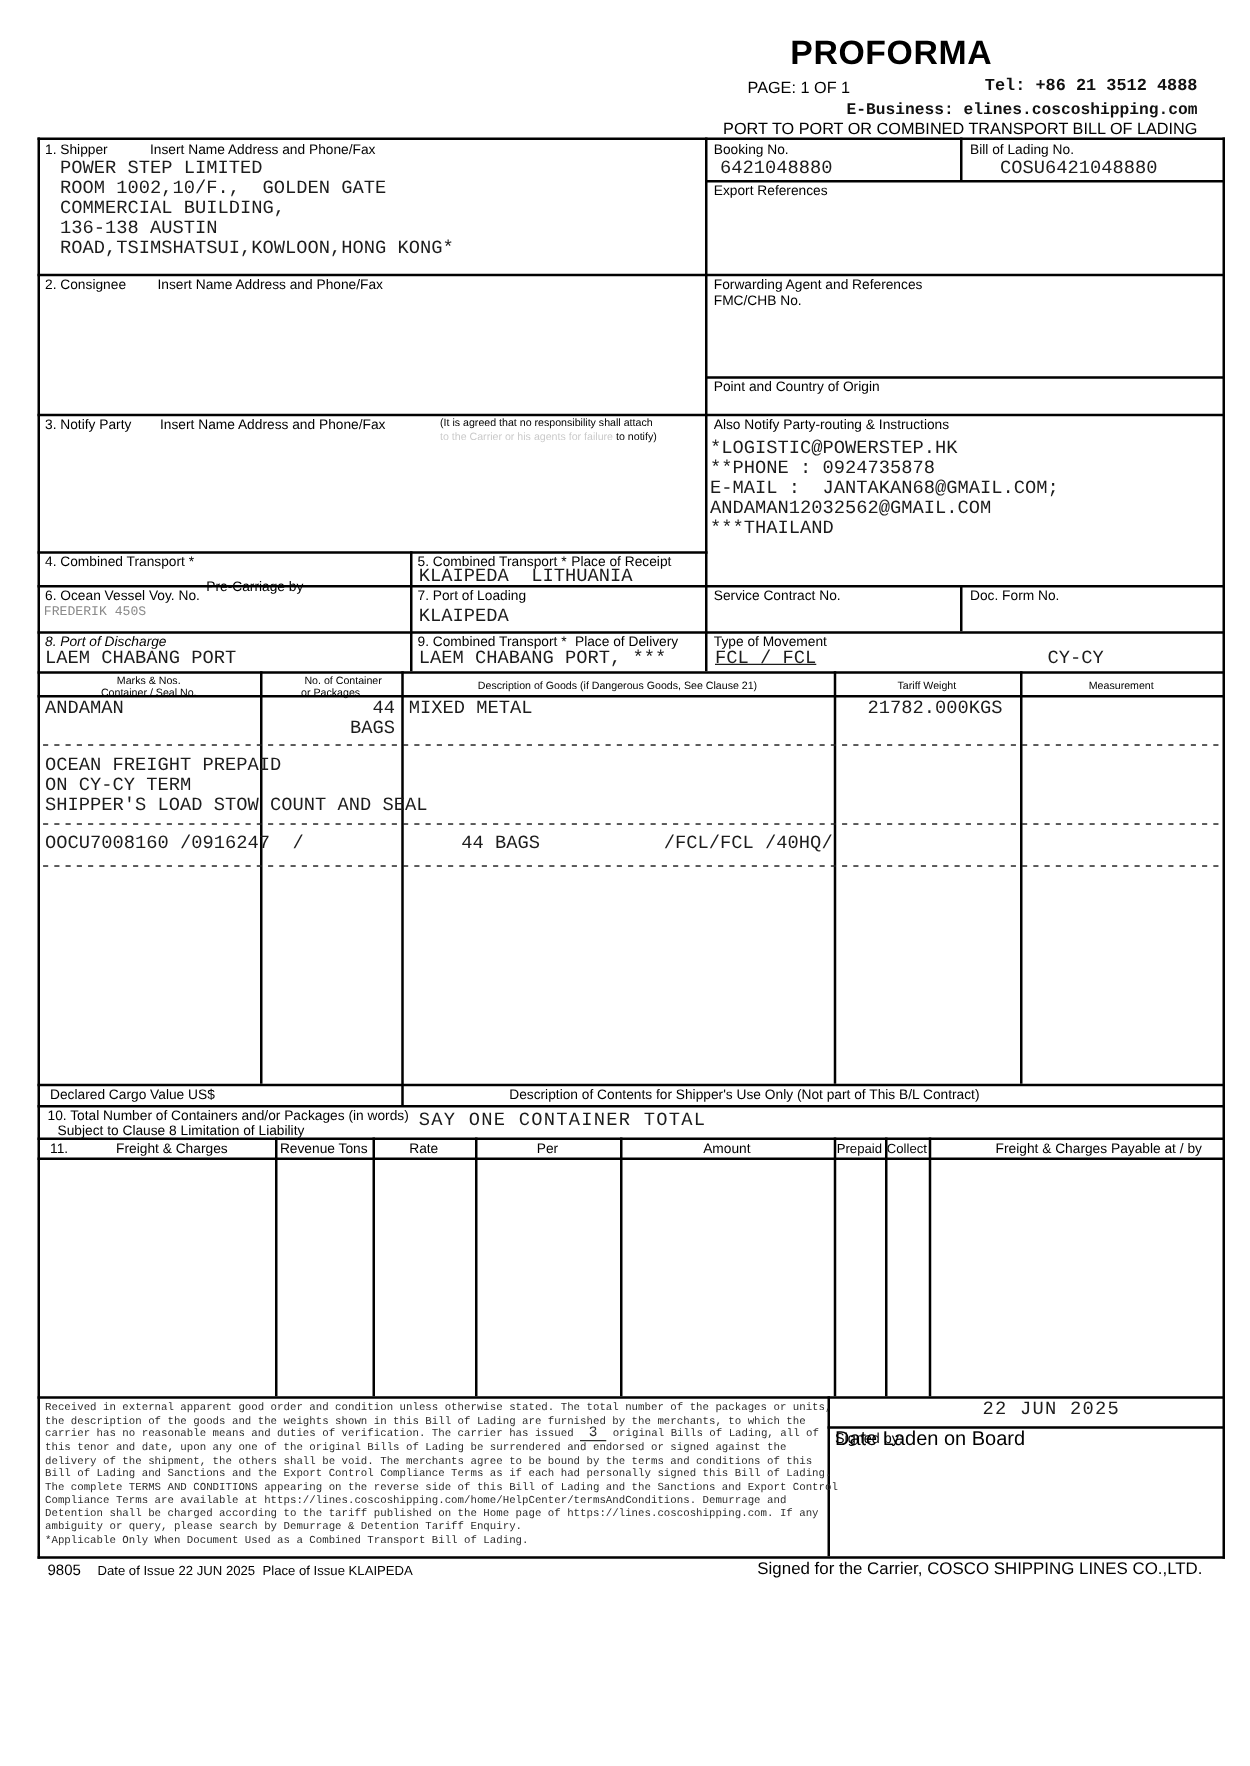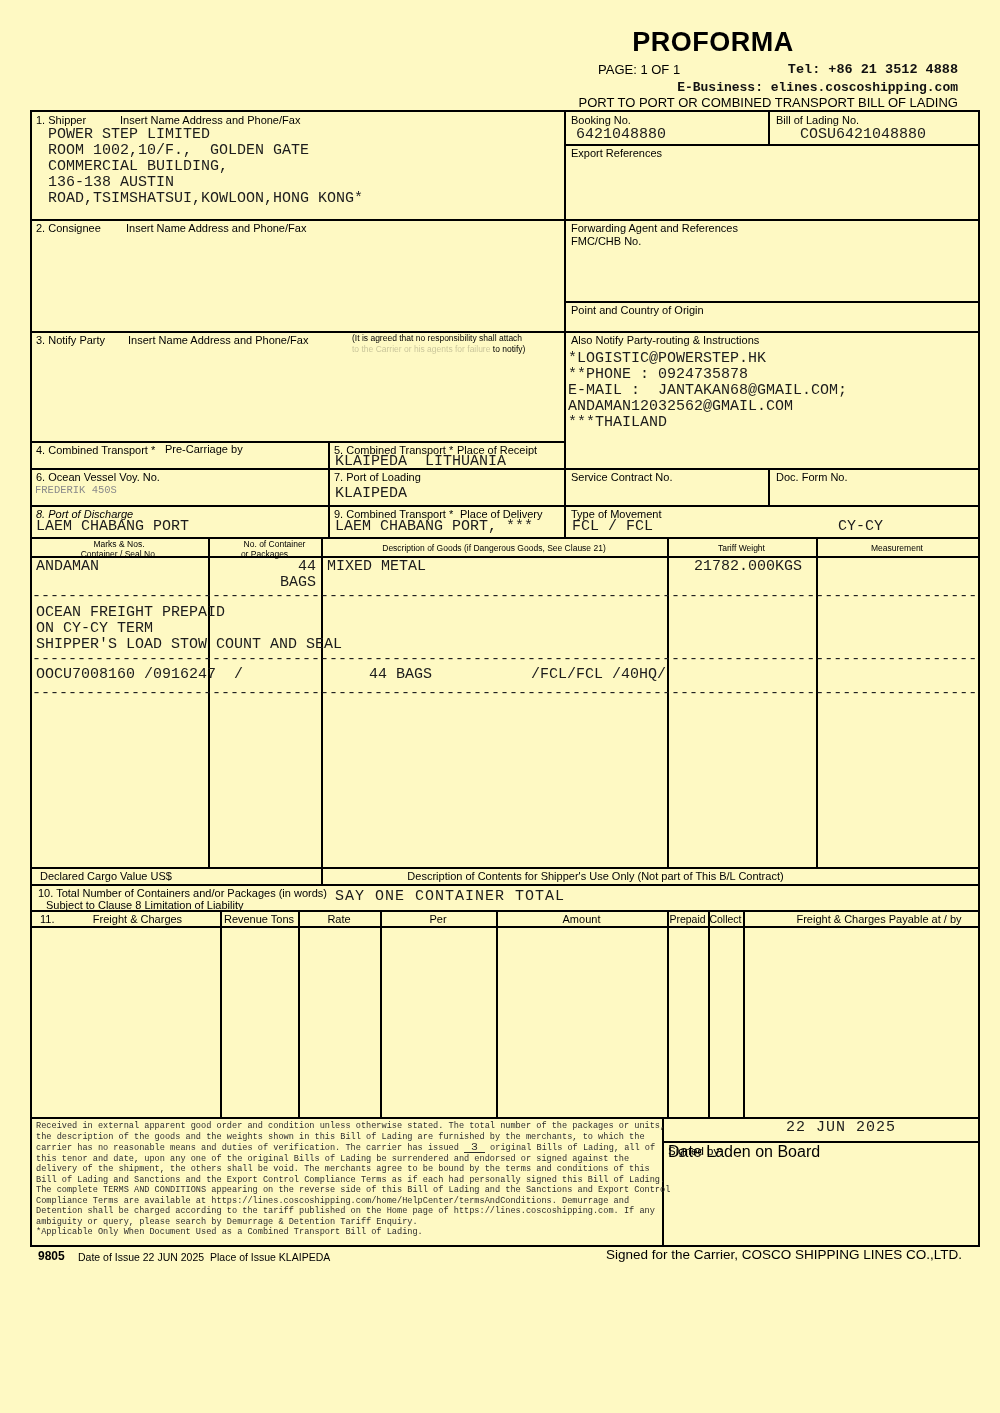--- a/index.html
+++ b/index.html
@@ -1,16 +1,16 @@
 <!DOCTYPE html>
 <html><head>
 <meta charset="utf-8">
 <style>
   html,body{margin:0;padding:0;background:#e8e8e8;}
-  #page{position:relative;width:1000px;height:1413px;background:#fef9c3;font-family:"Liberation Sans",sans-serif;color:#000;overflow:hidden;}
+  #page{position:relative;width:1000px;height:1413px;background:#ffffff;font-family:"Liberation Sans",sans-serif;color:#000;overflow:hidden;}
   .abs{position:absolute;}
   .hl{position:absolute;height:2px;background:#000;}
   .vl{position:absolute;width:2px;background:#000;}
   .lbl{position:absolute;font-size:11px;line-height:12px;color:#000;white-space:nowrap;}
   .lbl-sm{position:absolute;font-size:8.5px;line-height:9.5px;color:#000;}
   .mono{position:absolute;font-family:"Liberation Mono",monospace;font-size:15px;line-height:16px;color:#1c1c1c;white-space:pre;}
   .mono-block{position:absolute;font-family:"Liberation Mono",monospace;font-size:15px;line-height:16px;color:#1c1c1c;white-space:pre-wrap;}
   .mono-b{font-family:"Liberation Mono",monospace;font-weight:bold;color:#111;}
   .title{position:absolute;font-weight:bold;font-size:27px;letter-spacing:.5px;}
   .dash{position:absolute;left:32px;width:944px;overflow:hidden;font-family:"Liberation Mono",monospace;font-size:15px;line-height:10px;color:#222;white-space:pre;}
@@ -97,39 +97,39 @@
   <div class="lbl-sm" style="left:352px;top:345px;width:205px;"><span class="faint">to the Carrier or his agents for failure</span><span> to notify)</span></div>
 
   <div class="lbl" style="left:571px;top:334px;">Also Notify Party-routing &amp; Instructions</div>
   <div class="mono-block" style="left:568px;top:351px;width:405px;">*LOGISTIC@POWERSTEP.HK
 **PHONE : 0924735878
 E-MAIL :  JANTAKAN68@GMAIL.COM;
 ANDAMAN12032562@GMAIL.COM
 ***THAILAND</div>
 
   <div class="lbl" style="left:36px;top:444px;">4. Combined Transport *</div>
-  <div class="lbl" style="left:165px;top:443px;">Pre-Carriage by</div>
+  <div class="lbl" style="left:165px;top:464px;">Pre-Carriage by</div>
   <div class="lbl" style="left:334px;top:444px;">5. Combined Transport *</div>
   <div class="lbl" style="left:457px;top:444px;">Place of Receipt</div>
   <div class="mono" style="left:335px;top:454px;">KLAIPEDA  LITHUANIA</div>
 
   <div class="lbl" style="left:36px;top:471px;">6. Ocean Vessel Voy. No.</div>
   <div class="mono gray" style="left:35px;top:482px;font-size:10.5px;">FREDERIK 450S</div>
   <div class="lbl" style="left:334px;top:471px;">7. Port of Loading</div>
   <div class="mono" style="left:335px;top:486px;">KLAIPEDA</div>
   <div class="lbl" style="left:571px;top:471px;">Service Contract No.</div>
   <div class="lbl" style="left:776px;top:471px;">Doc. Form No.</div>
 
   <div class="lbl" style="left:36px;top:508px;font-style:italic;">8. Port of Discharge</div>
   <div class="mono" style="left:36px;top:519px;">LAEM CHABANG PORT</div>
   <div class="lbl" style="left:334px;top:508px;">9.  Combined Transport *</div>
   <div class="lbl" style="left:460px;top:508px;">Place of Delivery</div>
   <div class="mono" style="left:335px;top:519px;">LAEM CHABANG PORT, ***</div>
   <div class="lbl" style="left:571px;top:508px;">Type of Movement</div>
-  <div class="mono" style="left:572px;top:519px;">FCL / FCL</div>
+  <div class="mono" style="left:572px;top:519px;text-decoration:underline;">FCL / FCL</div>
   <div class="mono" style="left:838px;top:519px;">CY-CY</div>
 
   <div class="lbl-sm ctr" style="left:30px;top:540px;width:178px;">Marks &amp; Nos.</div>
   <div class="lbl-sm ctr" style="left:30px;top:550px;width:178px;">Container / Seal No.</div>
   <div class="lbl-sm ctr" style="left:208px;top:540px;width:133px;">No. of Container</div>
   <div class="lbl-sm ctr" style="left:208px;top:550px;width:113px;">or Packages</div>
   <div class="lbl-sm ctr" style="left:321px;top:544px;width:346px;">Description of Goods (if Dangerous Goods, See Clause 21)</div>
   <div class="lbl-sm ctr" style="left:667px;top:544px;width:149px;">Tariff Weight</div>
   <div class="lbl-sm ctr" style="left:816px;top:544px;width:162px;">Measurement</div>
 
@@ -173,18 +173,18 @@
 The complete TERMS AND CONDITIONS appearing on the reverse side of this Bill of Lading and the Sanctions and Export Control
 Compliance Terms are available at https://lines.coscoshipping.com/home/HelpCenter/termsAndConditions. Demurrage and
 Detention shall be charged according to the tariff published on the Home page of https://lines.coscoshipping.com. If any
 ambiguity or query, please search by Demurrage &amp; Detention Tariff Enquiry.
 *Applicable Only When Document Used as a Combined Transport Bill of Lading.</span></div>
 
   <div class="lbl" style="left:668px;top:1123px;font-size:16px;margin-top:23px;">Date Laden on Board</div>
   <div class="mono" style="left:786px;top:1120px;letter-spacing:1px;">22 JUN 2025</div>
   <div class="lbl" style="left:668px;top:1145px;font-size:11.5px;">Signed by:</div>
 
-  <div class="abs" style="left:38px;top:1249px;font-size:12px;font-weight:bold;">9805</div>
+  <div class="abs" style="left:38px;top:1249px;font-size:12px;font-weight:normal;">9805</div>
   <div class="abs" style="left:78px;top:1251px;font-size:10.5px;">Date of Issue 22 JUN 2025</div>
   <div class="abs" style="left:210px;top:1251px;font-size:10.5px;">Place of Issue KLAIPEDA</div>
   <div class="abs rt" style="left:500px;top:1247px;width:462px;font-size:13.5px;">Signed for the Carrier, COSCO SHIPPING LINES CO.,LTD.</div>
 
 </div>
 
 </body></html>

